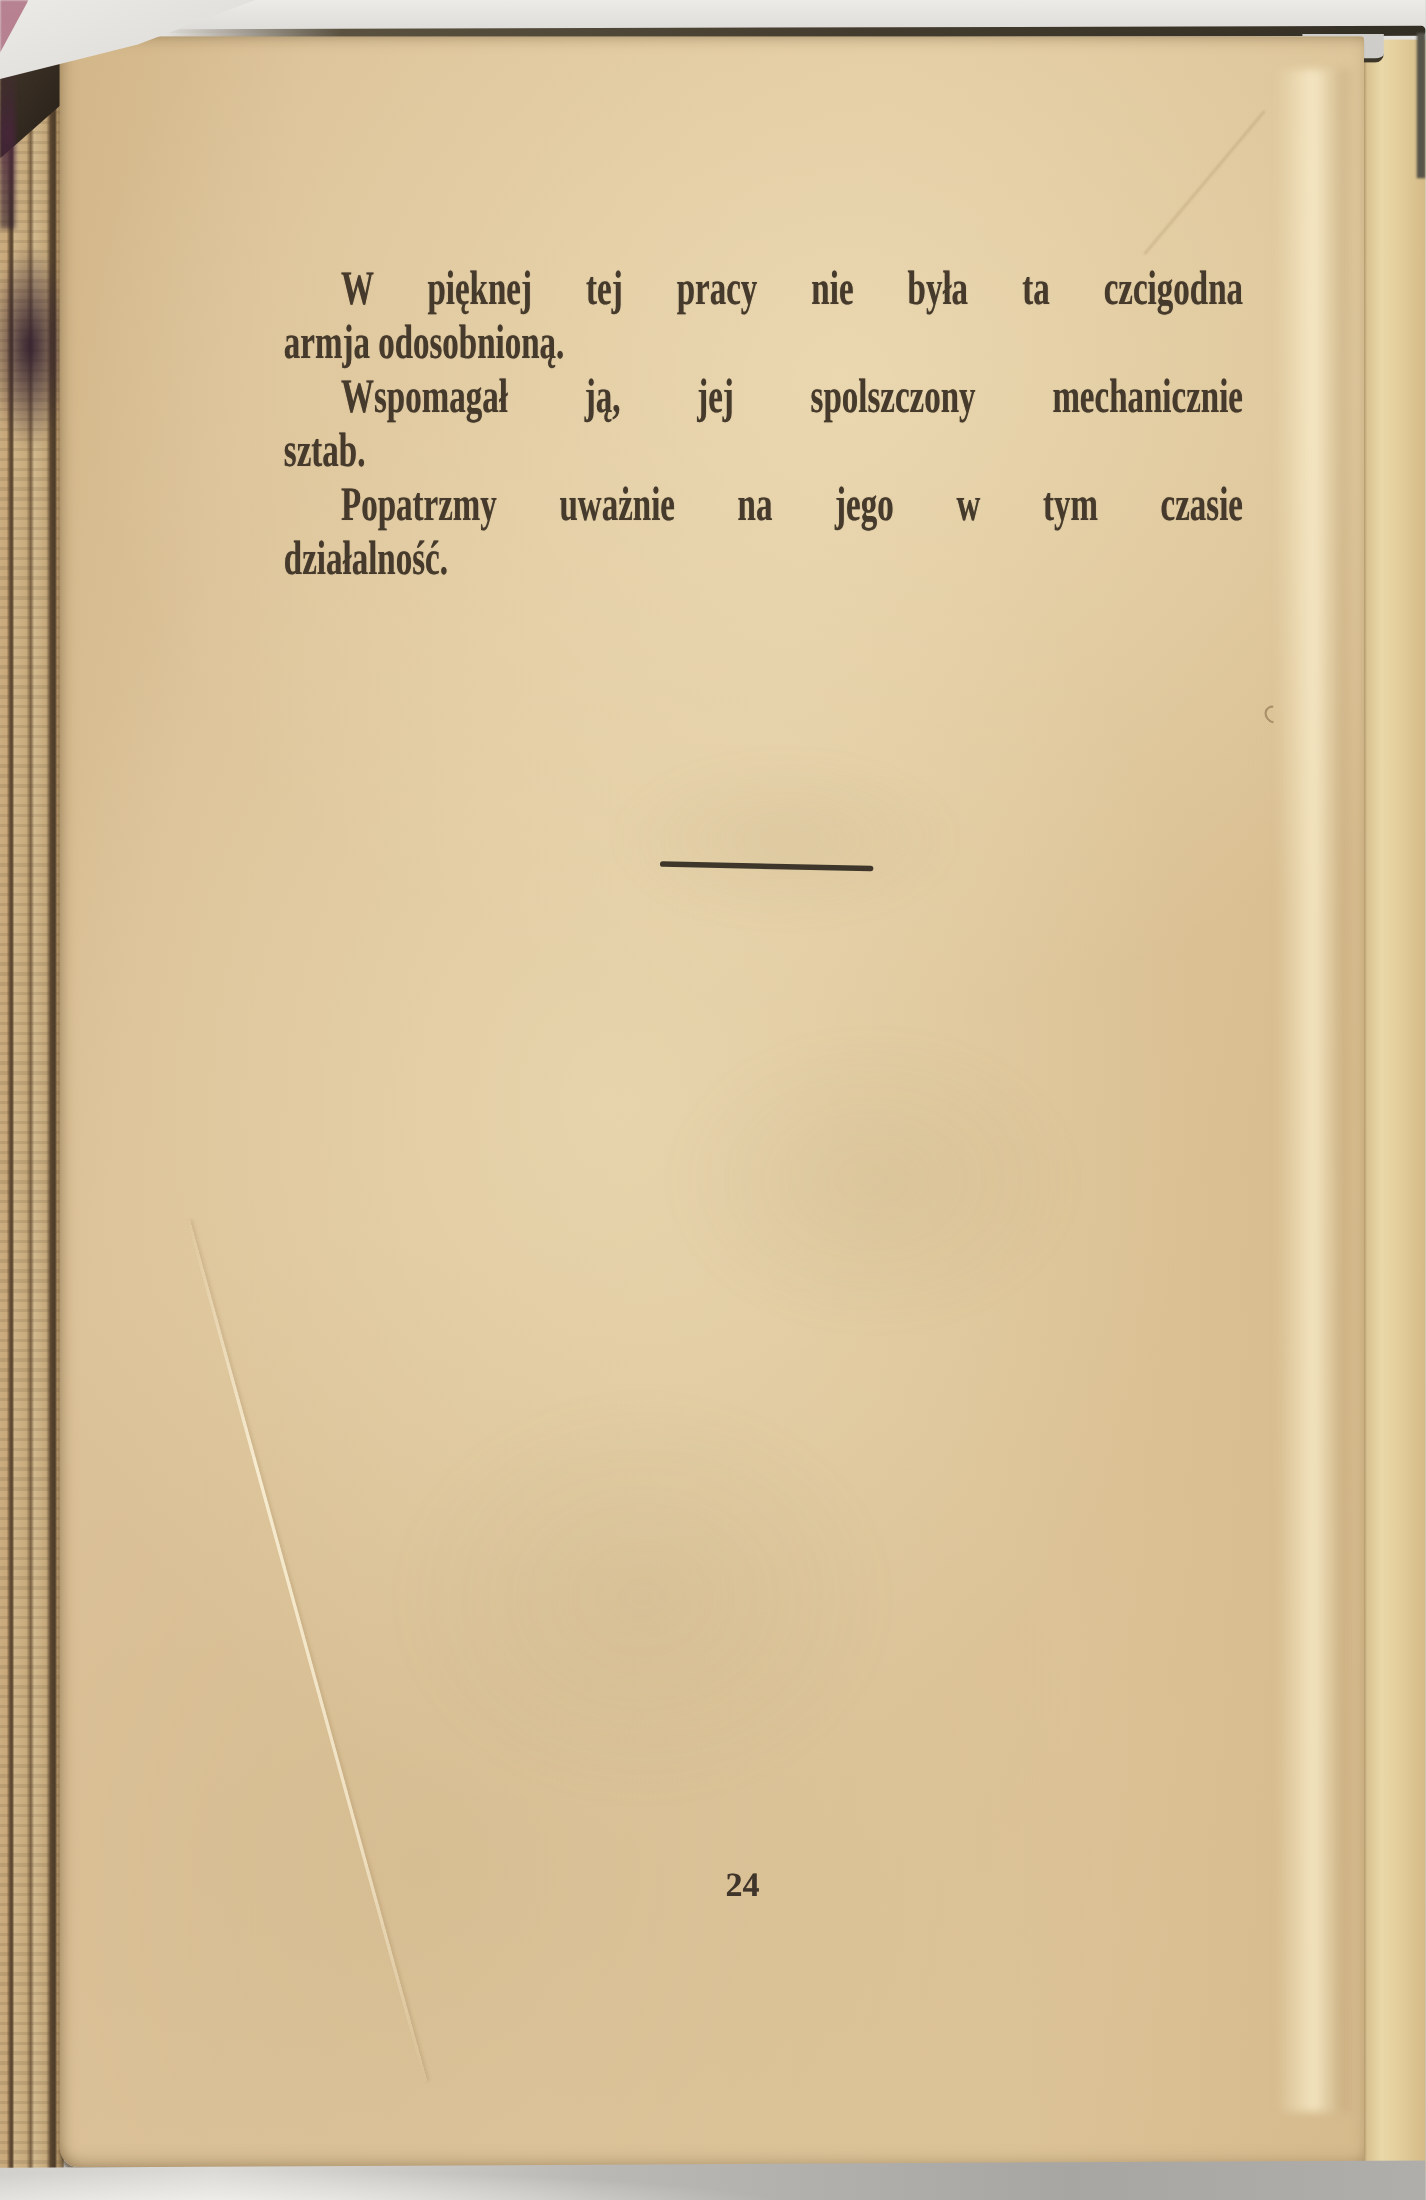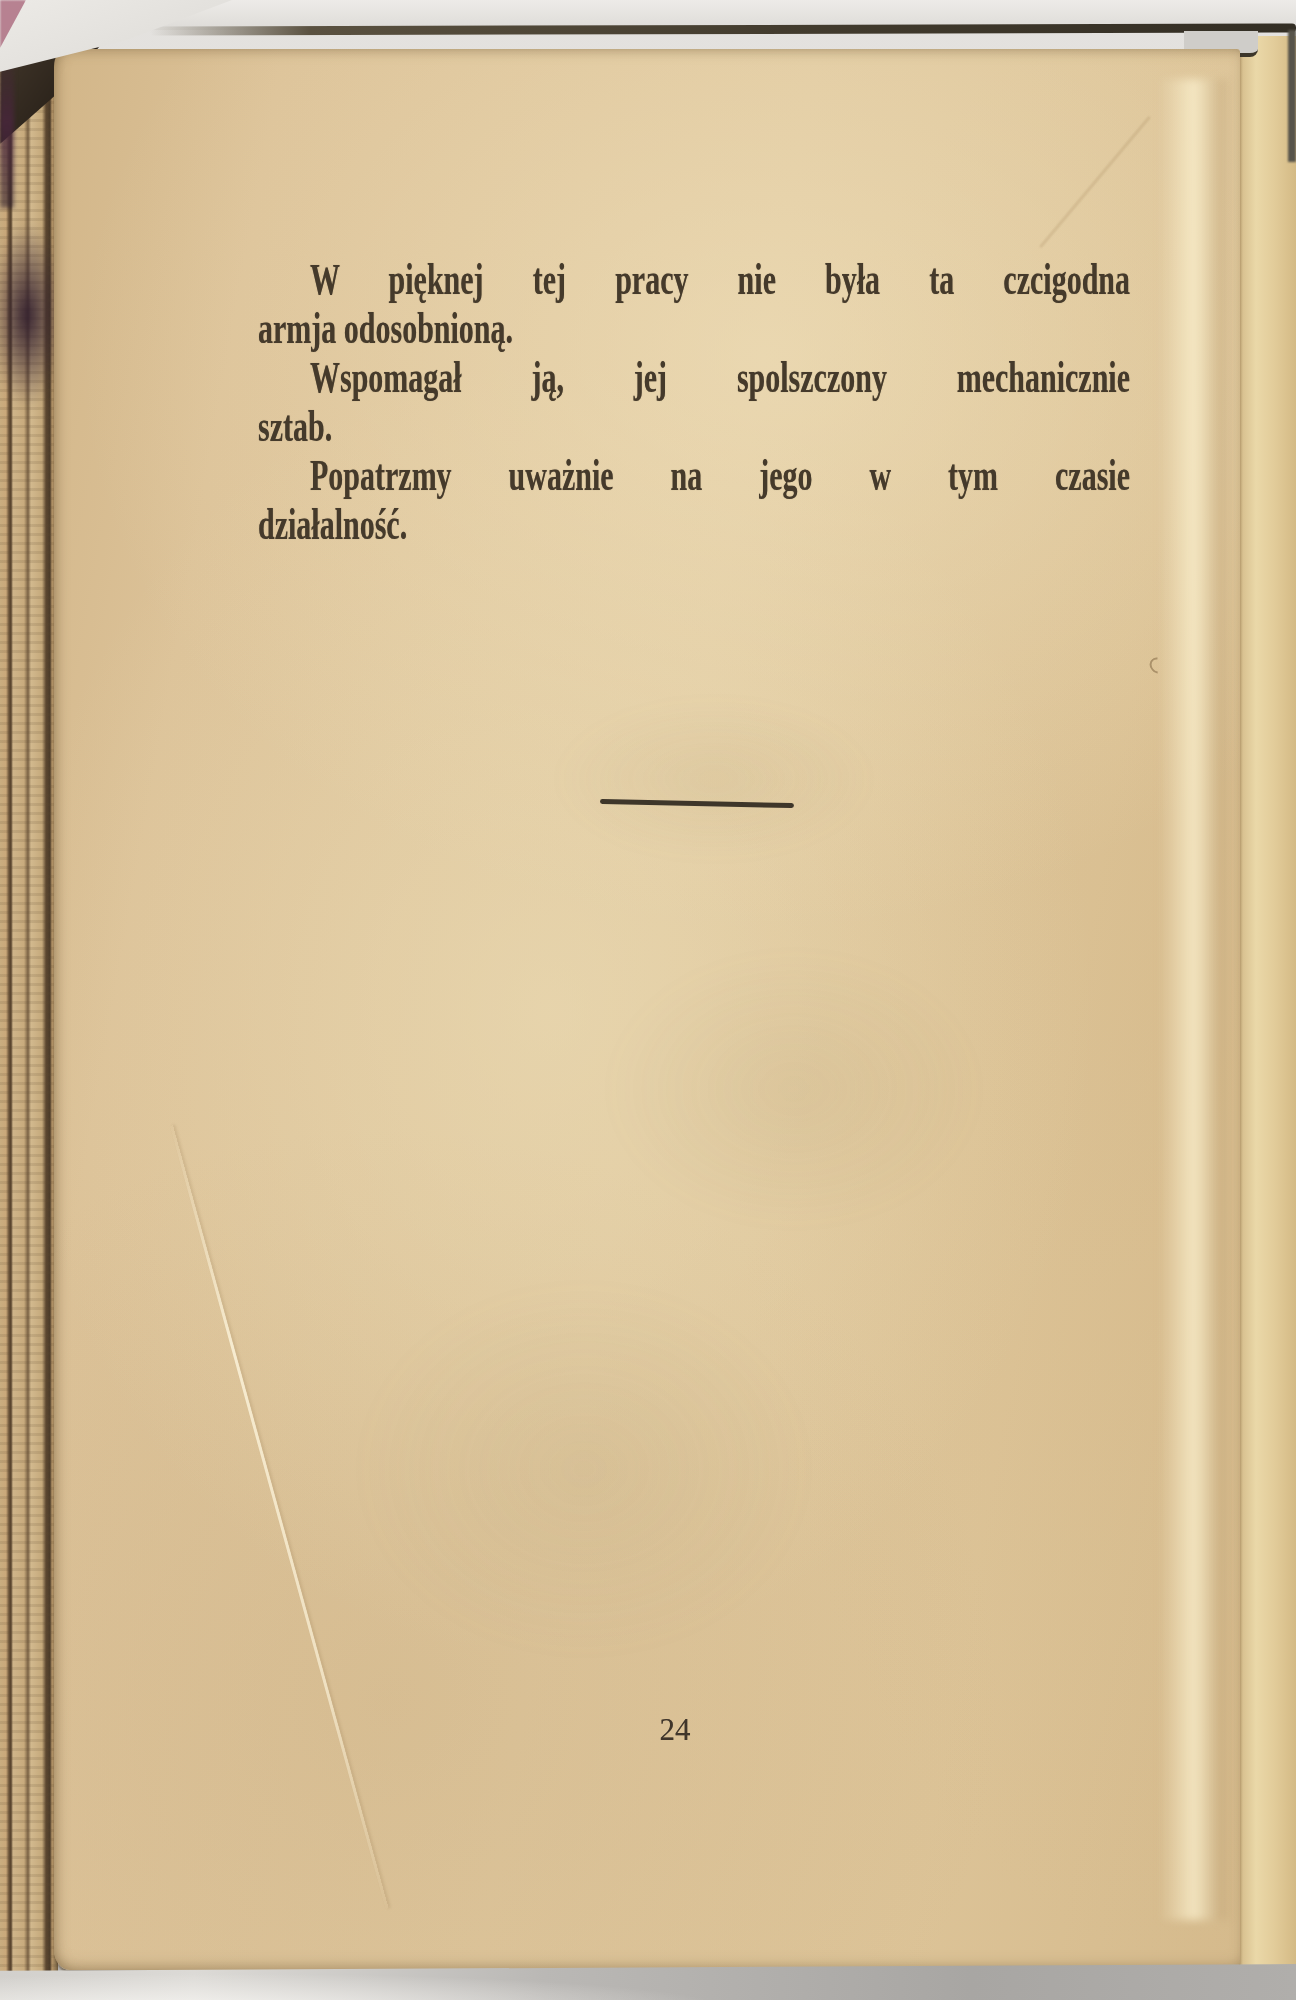--- a/index.html
+++ b/index.html
@@ -57,21 +57,21 @@
     background:
       radial-gradient(58% 30% at 60% 16%,rgba(243,229,192,.55),rgba(243,229,192,0) 100%),
       radial-gradient(46% 34% at 42% 50%,rgba(240,228,190,.45),rgba(240,228,190,0) 100%),
       radial-gradient(52% 30% at 28% 86%,rgba(188,158,112,.22),rgba(188,158,112,0) 100%),
       radial-gradient(40% 52% at 96% 48%,rgba(212,182,132,.30),rgba(212,182,132,0) 100%),
       linear-gradient(100deg,#d2b689 0%,#dcc298 15%,#dfc79d 50%,#dcc397 78%,#d5ba8c 100%);
     box-shadow:
       inset 7px 0 14px -6px rgba(118,93,58,.55),
       inset 0 -9px 16px -8px rgba(118,93,58,.5),
       inset 0 10px 14px -10px rgba(130,105,70,.5),
-      0 4px 2px -1px rgba(92,74,48,.6); margin-top: 16px;}
+      0 4px 2px -1px rgba(92,74,48,.6);}
   .curl-highlight{position:absolute;right:8px;top:30px;bottom:50px;width:72px;
     background:linear-gradient(90deg,rgba(255,245,210,0) 0%,rgba(252,242,208,.75) 48%,rgba(176,146,100,.28) 85%,rgba(176,146,100,0) 100%);
     filter:blur(4px);}
   .crease-long{position:absolute;left:116px;top:1077px;width:3px;height:812px;
     background:linear-gradient(180deg,rgba(255,248,225,0),rgba(255,248,225,.75) 28%,rgba(255,248,225,.6) 72%,rgba(255,248,225,0));
     box-shadow:2px 0 3px rgba(128,100,62,.2);
     transform:rotate(-15.4deg);transform-origin:top left;}
   .crease-tr{position:absolute;left:1040px;top:48px;width:2px;height:170px;
     background:rgba(140,110,70,.28);transform:rotate(40deg);filter:blur(1px);}
   .stray-mark{position:absolute;left:1096px;top:608px;width:11px;height:13px;
@@ -84,21 +84,21 @@
   
   .text-block{position:absolute;left:204px;top:205px;width:872px;}
   .line{height:49px;line-height:49px;font-size:30px;font-weight:700;
     color:#453a2b;text-shadow:0 0 0.6px rgba(69,58,43,.55);
     transform:scaleY(1.46);transform-origin:left center;white-space:nowrap;}
   .line.just{text-align:justify;text-align-last:justify;-moz-text-align-last:justify;white-space:normal;}
   .line.indent{padding-left:52px;}
   .divider{position:absolute;left:546px;top:750px;width:194px;height:5px;border-radius:3px;
     background:#3e362a;transform:rotate(1.2deg);transform-origin:left center;}
   .page-number{position:absolute;left:588px;top:1663px;width:66px;text-align:center;
-    font-size:31px;font-weight:400;color:#3f352a;text-shadow:0 0 0.5px rgba(63,53,42,.5);}
+    font-size:31px;font-weight:700;color:#3f352a;text-shadow:0 0 0.5px rgba(63,53,42,.5);}
 </style>
 </head>
 <body>
 
 <div class="backdrop"></div>
 <div class="top-bg"></div>
 <div class="edge-line"></div>
 <div class="under-right"></div>
 <div class="right-dark-sliver"></div>
 <div class="notch"></div>

